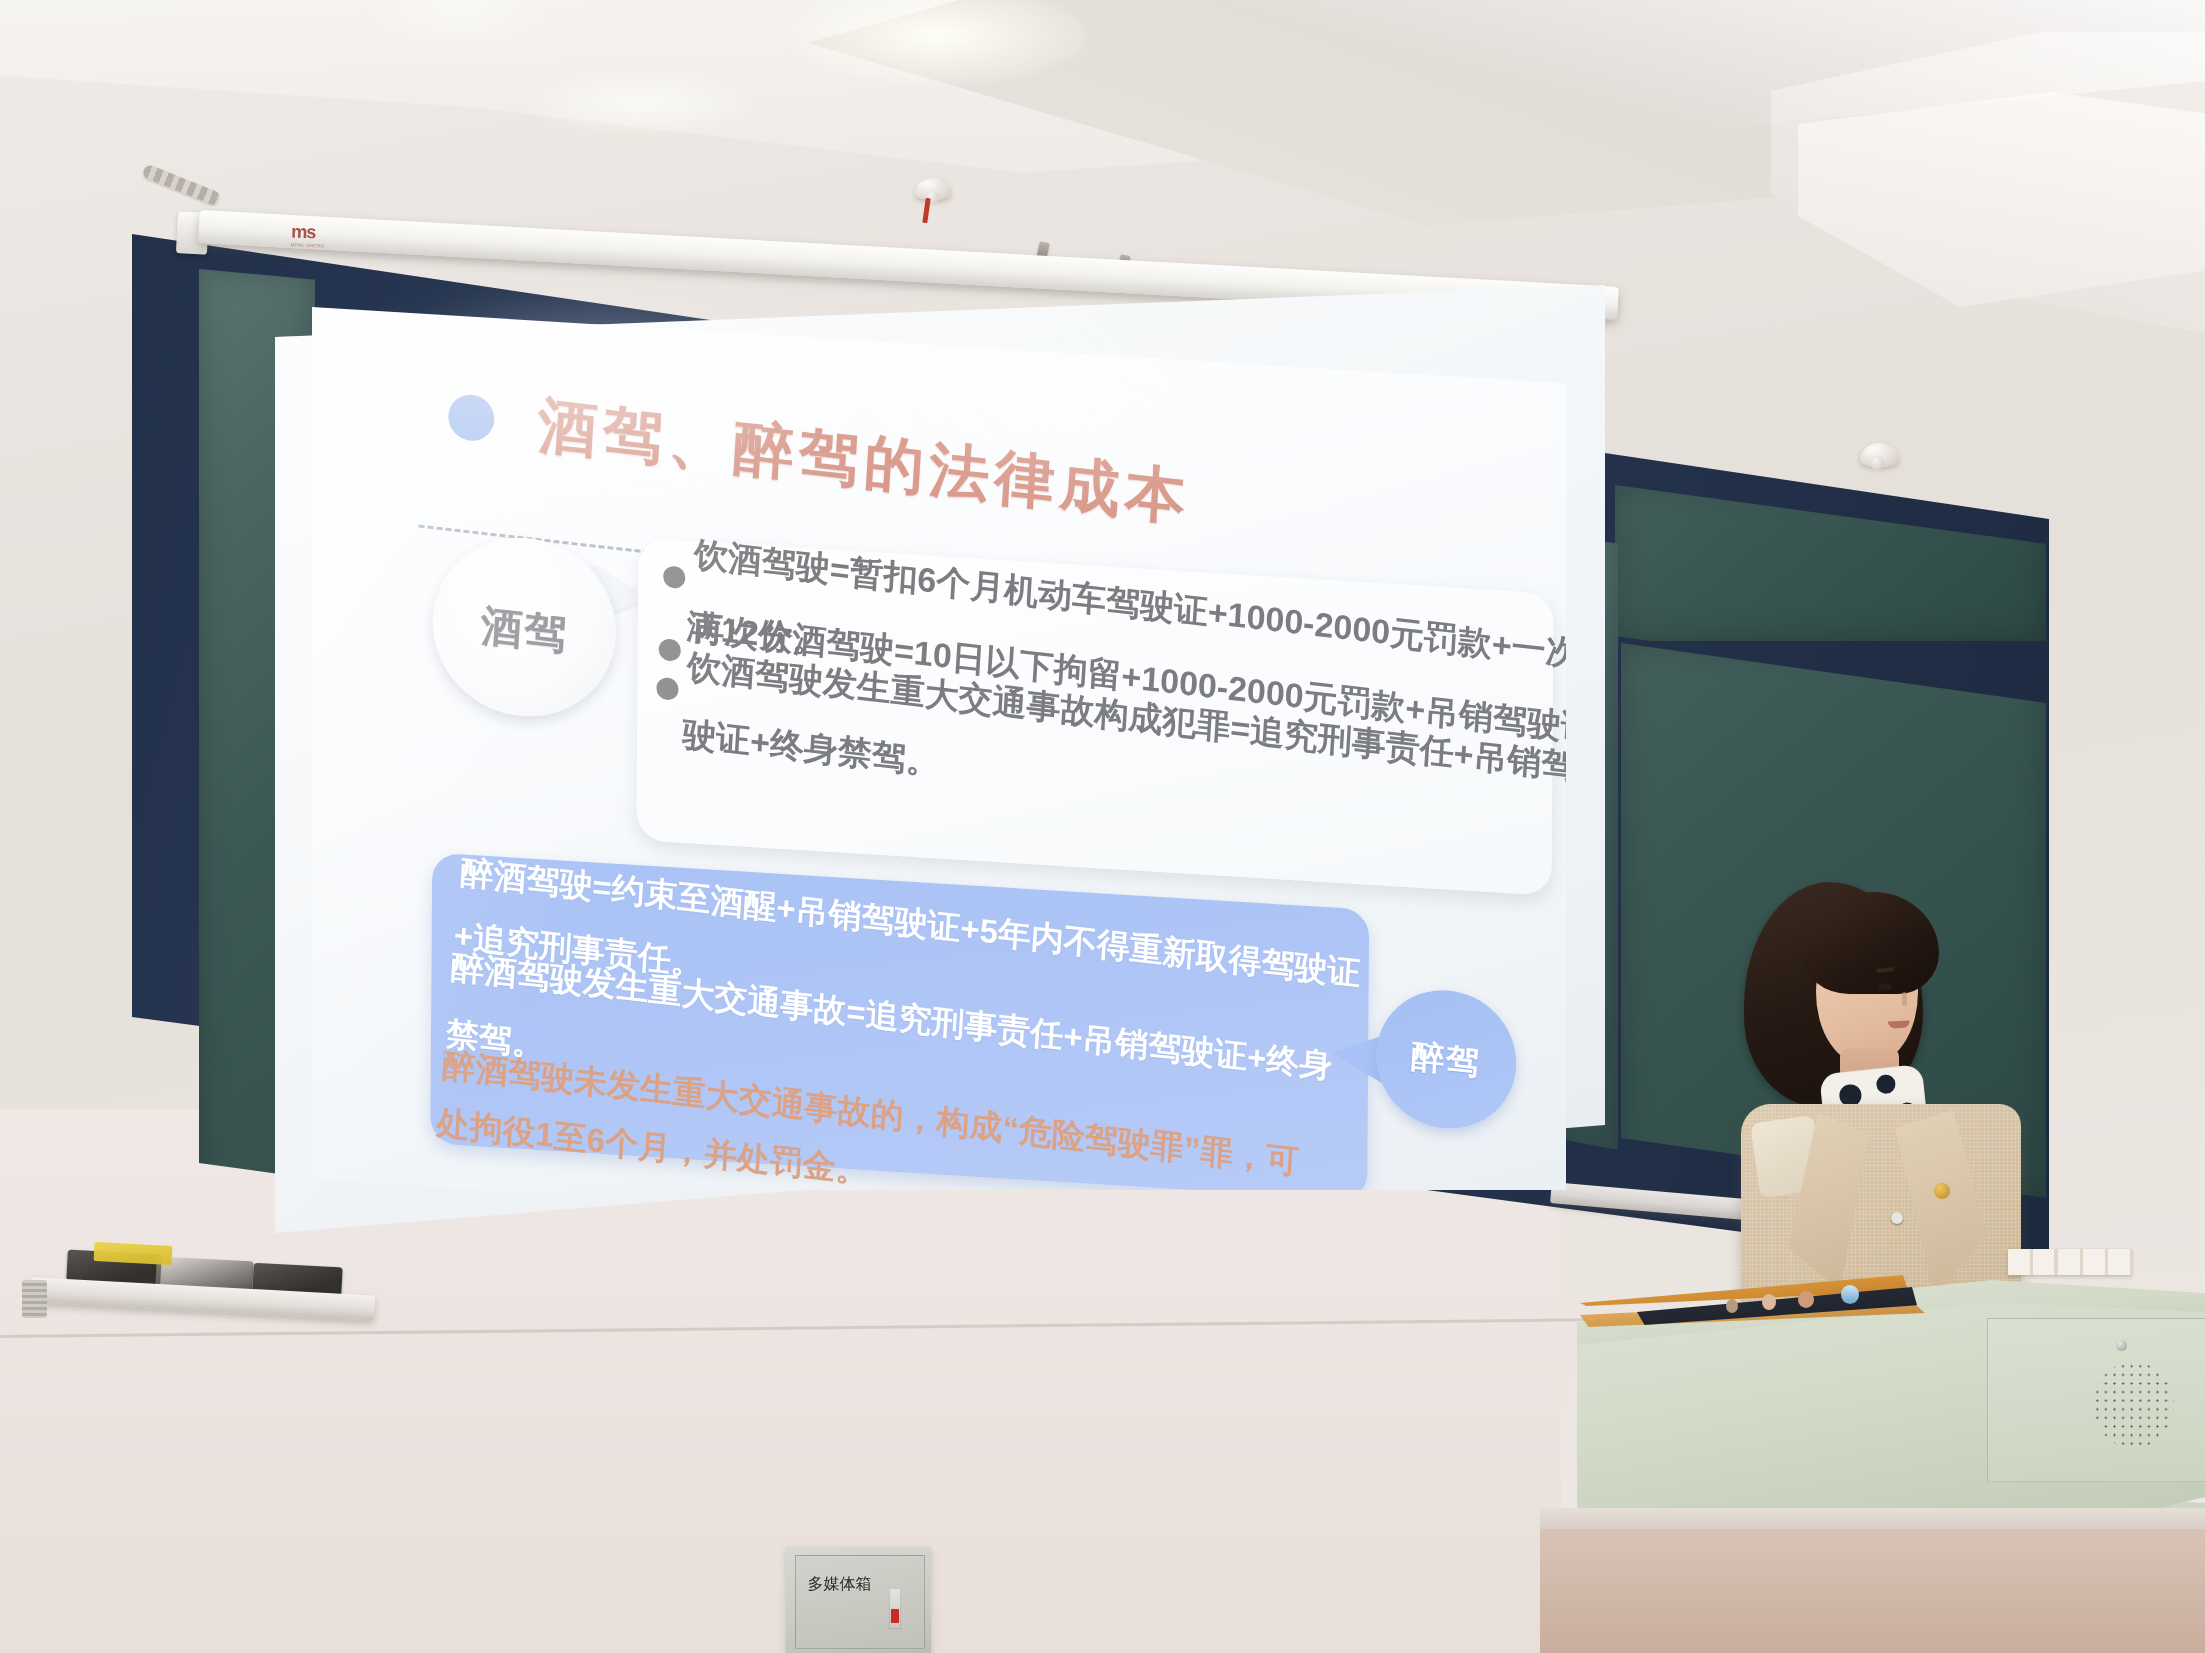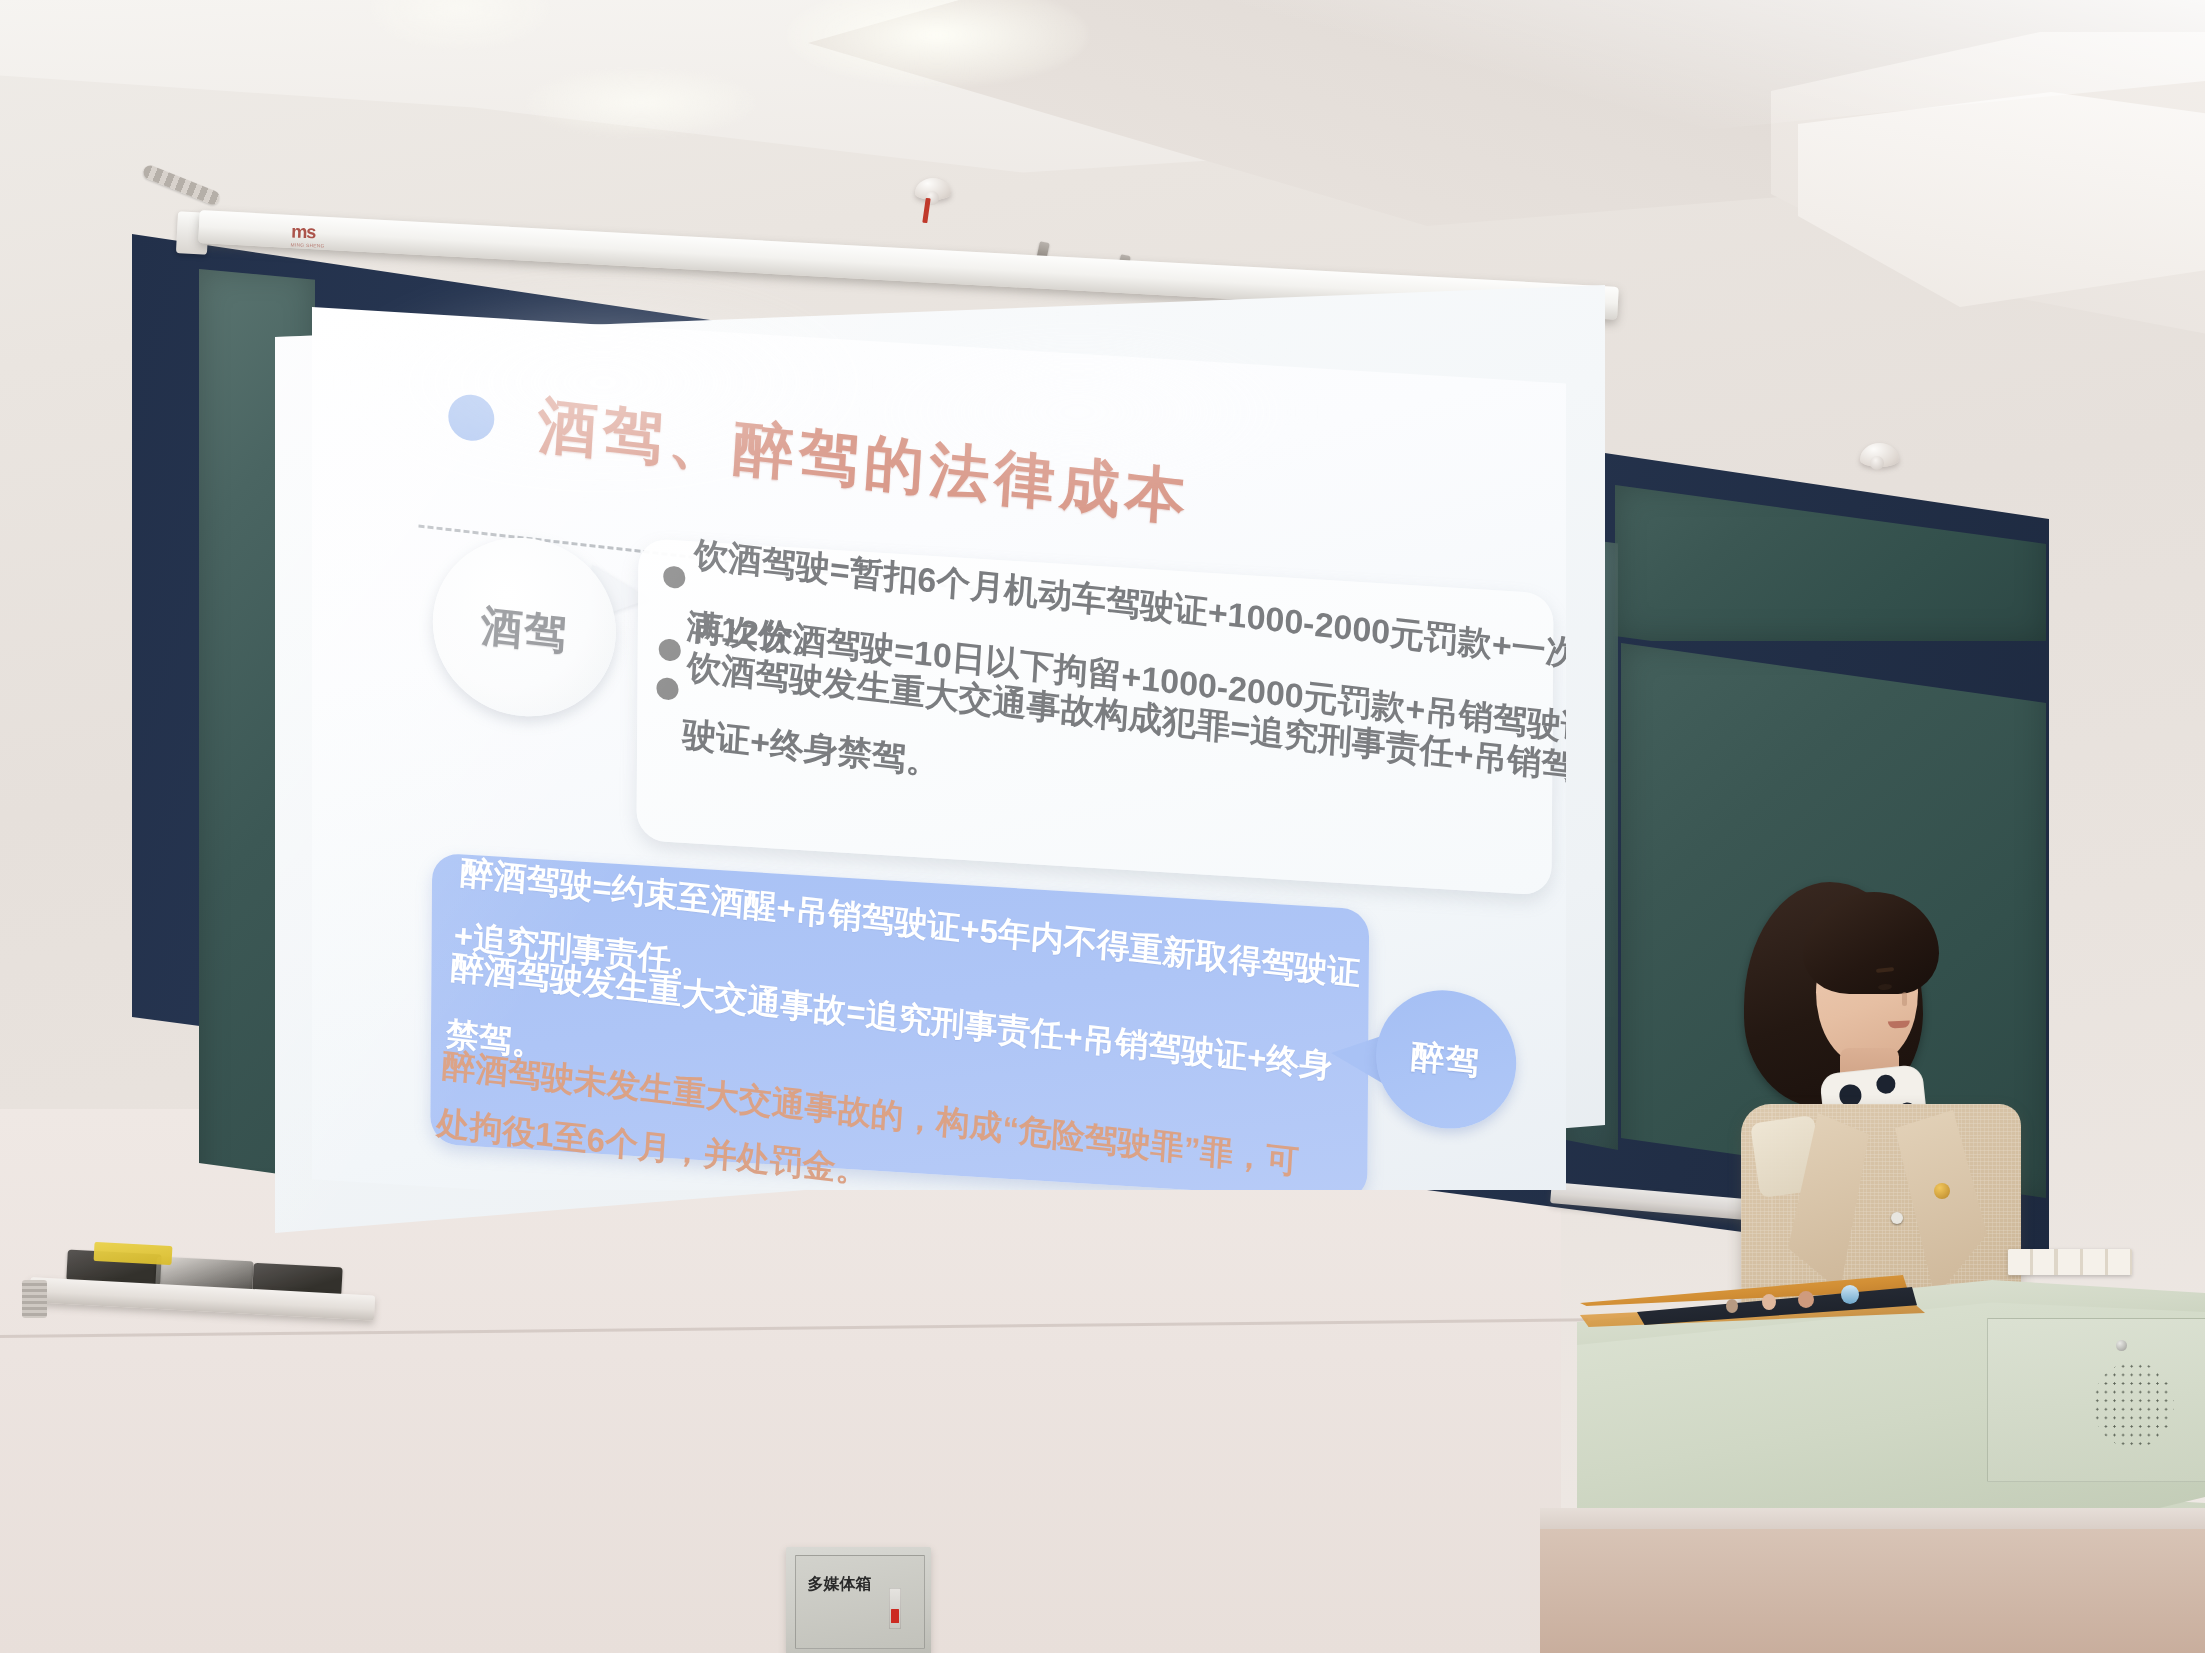--- a/index.html
+++ b/index.html
@@ -356,21 +356,21 @@
     box-shadow:0 3.2px 7.5px rgba(110,105,100,.28);
     border-radius:1.6px;
   }
   .mmbox-inner{
     position:absolute;inset:7.5px 6.5px 5.4px 8.6px;
     background:linear-gradient(170deg,#d2d2cc,#c2c2bb);
     border:0.5px solid rgba(90,90,85,.35);
     border-radius:1.1px;
   }
   .mm-label{
-    position:absolute;color:#2a2a2a;font-weight:700;
+    position:absolute;color:#2a2a2a;font-weight:400;
     font-family:"Liberation Sans","DejaVu Sans",sans-serif;
   }
   .mm-latch{
     position:absolute;width:12px;height:41px;border-radius:1.6px;
     background:linear-gradient(180deg,#e6e4e0,#c9c7c2);
     box-shadow:inset 0 0 0 0.5px rgba(120,118,112,.5);
   }
   .mm-latch:after{
     content:"";position:absolute;left:2.2px;top:20.5px;width:7.5px;height:14px;background:#cc2a22;border-radius:0.5px;
   }

